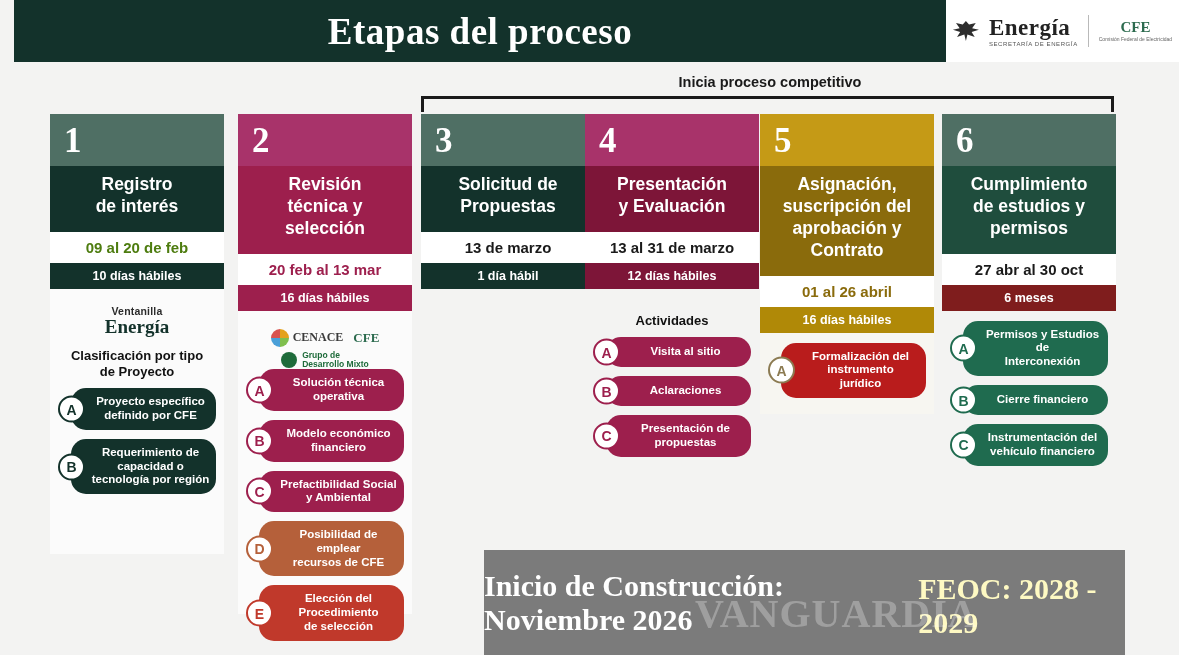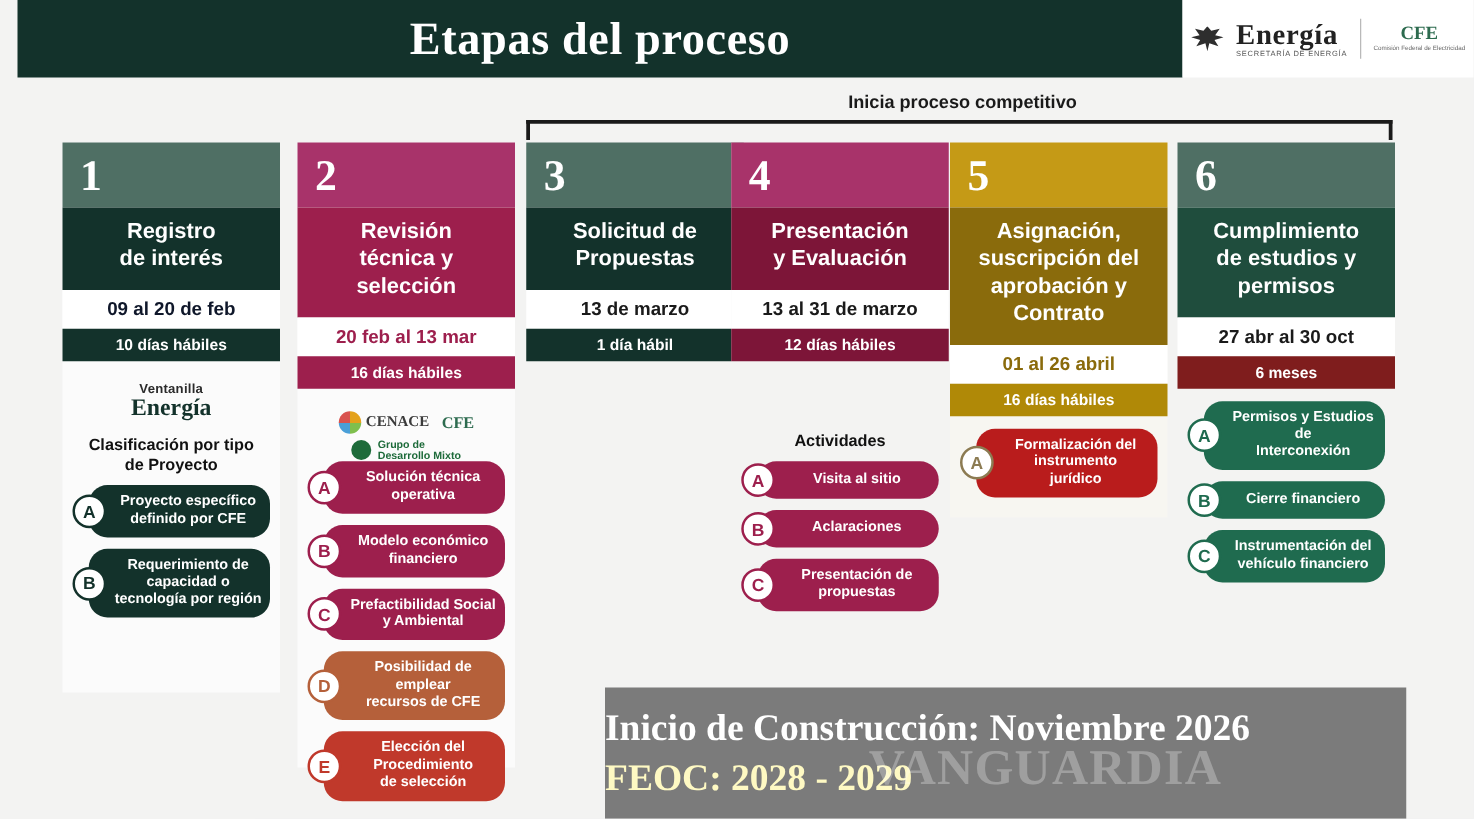--- a/index.html
+++ b/index.html
@@ -64,21 +64,21 @@
   .pill-body {
     margin-left: 13px; flex: 1; border-radius: 15px; color: #fff;
     font-size: 11.5px; font-weight: bold; text-align: center; line-height: 1.2;
     padding: 7px 6px 7px 20px; min-height: 30px; display: flex; align-items: center; justify-content: center;
   }
   .section-label { font-size: 13px; font-weight: bold; color: #111; text-align: center; line-height: 1.25; margin-bottom: 8px;}
 
   
   .footer-banner {
     position: absolute; left: 484px; top: 550px; width: 641px; height: 105px;
-    background: #7b7b7b; display: flex; flex-direction: column; justify-content: center;
+    background: #7b7b7b; display: flex; flex-direction: row; align-items: center; justify-content: center;
   }
   .footer-line1 { color: #fff; font-size: 30px; font-weight: bold; font-family: "Liberation Serif", serif; }
   .footer-line2 { color: #fef9c3; font-size: 30px; font-weight: bold; font-family: "Liberation Serif", serif; margin-top: 6px;}
   .watermark {
     position: absolute; left: 695px; top: 590px; color: rgba(255,255,255,.28);
     font-size: 40px; font-weight: bold; letter-spacing: 1px; font-family: "Liberation Serif", serif;
     pointer-events: none;
   }
   
   .ventanilla { text-align:center; margin-top: 6px; }
@@ -121,21 +121,21 @@
 
   <div id="columns">
       <div class="col-panel" style="left: 50px; height: 440px; background: rgb(251, 251, 251);">
         <div class="numbox" style="background: rgb(79, 111, 100);">
           <span>1</span>
         </div>
         <div class="titlebox" style="background: rgb(19, 50, 43);">
           <span>Registro</span>
           <span>de interés</span>
         </div>
-        <div class="datebox" style="color: #0f172a;">09 al 20 de feb</div>
+        <div class="datebox" style="color: #4d7c0f;">09 al 20 de feb</div>
         <div class="daysbox" style="background: rgb(19, 50, 43);">10 días hábiles</div>
         <div style="padding: 10px 8px 0px;">
           <div class="ventanilla">
             <div class="v-small">Ventanilla</div>
             <div class="v-big">Energía</div>
           </div>
           <div class="section-label" style="margin-top: 12px;">
             <div>Clasificación por tipo</div>
             <div>de Proyecto</div>
           </div>
@@ -249,21 +249,21 @@
       <div class="col-panel" style="left: 585px; height: 320px; background: rgb(243, 243, 242);">
         <div class="numbox" style="background: rgb(168, 51, 106);">
           <span>4</span>
         </div>
         <div class="titlebox" style="background: rgb(125, 21, 56);">
           <span>Presentación</span>
           <span>y Evaluación</span>
         </div>
         <div class="datebox" style="color: rgb(26, 26, 26);">13 al 31 de marzo</div>
         <div class="daysbox" style="background: rgb(125, 21, 56);">12 días hábiles</div>
-        <div style="padding: 12px 8px 0px; margin-top: 32px;">
+        <div style="padding: 12px 8px 0px;">
           <div class="section-label" style="margin-top: 12px;">
             <div>Actividades</div>
           </div>
           <div class="pill-row">
             <div class="pill-badge" style="color: rgb(157, 31, 77); border: 2px solid rgb(157, 31, 77);">A</div>
             <div class="pill-body" style="background: rgb(157, 31, 77);">
               <div>
                 <div>Visita al sitio</div>
               </div>
             </div>

